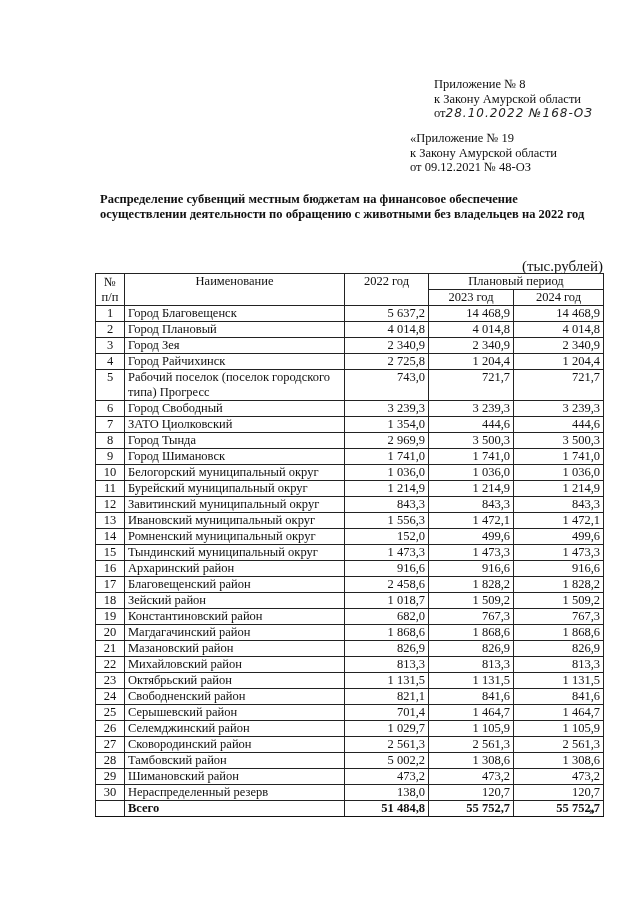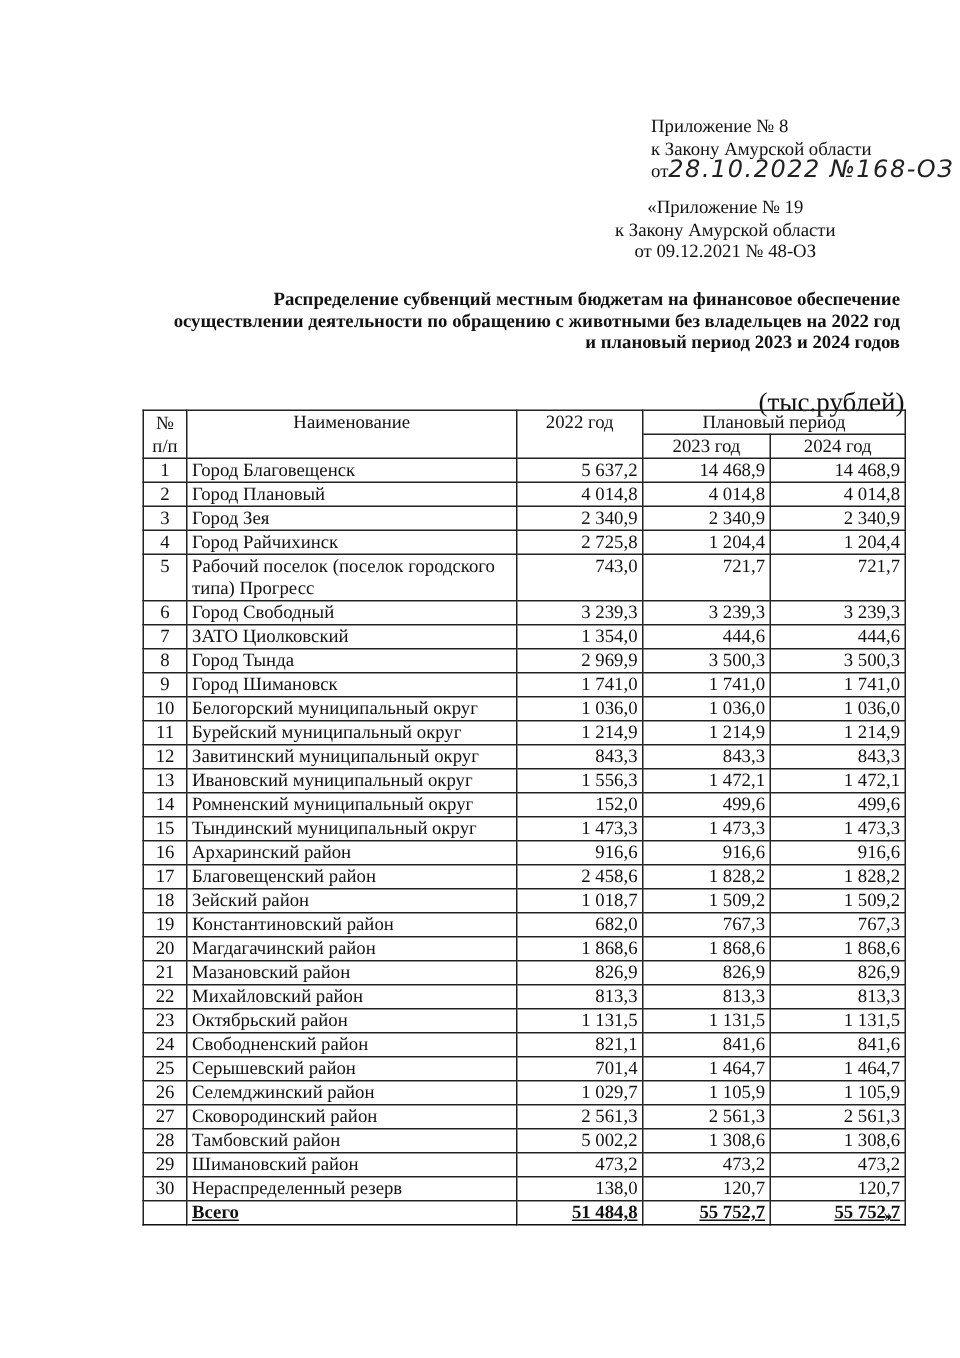--- a/index.html
+++ b/index.html
@@ -1,35 +1,35 @@
 <!DOCTYPE html>
 <html><head>
 <meta charset="utf-8">
 <style>
   html, body { margin:0; padding:0; background:#ffffff; }
   body { width:640px; height:905px; position:relative; overflow:hidden;
          font-family:"Liberation Serif", "DejaVu Serif", serif; color:#111; }
   .annex { position:absolute; left:410px; font-size:12.5px; line-height:14.5px; }
   .annex1 { top:77px;margin-left:24px; }
-  .annex2 { top:131px;text-align:center; }
+  .annex2 { top:131px; }
   .annex div { white-space:nowrap; }
-  .hand { font-family:"DejaVu Sans", sans-serif; font-style:italic; font-size:16px; letter-spacing:1px; color:#222; }
-  .title { position:absolute; left:100px; width:500px; top:192px; text-align:right;
+  .hand { font-family:"DejaVu Sans", sans-serif; font-style:italic; font-size:12px; letter-spacing:1px; color:#222; }
+  .title { position:absolute; left:100px; width:500px; top:192px; text-align:left;
            font-weight:bold; font-size:12.5px; line-height:14.5px; }
-  .unit { position:absolute; right:37px; top:258px; font-size:18px; }
+  .unit { position:absolute; right:37px; top:258px; font-size:15px; }
   table { position:absolute; left:95px; top:273px; border-collapse:collapse;
           font-size:12.5px; }
   td, th { border:1px solid #222; padding:0 3px; height:15px; line-height:15px; font-weight:normal; }
   th { text-align:center; }
   col.c0 { width:29px; } col.c1 { width:220px; } col.c2 { width:84px; }
   col.c3 { width:85px; } col.c4 { width:90px; }
   td.num { text-align:center; vertical-align:top; }
   td.val { text-align:right; vertical-align:top; }
   td.name { text-align:left; vertical-align:top; }
-  tr.total td { font-weight:bold; border-bottom:1.5px solid #111;text-decoration:underline; }
+  tr.total td { font-weight:bold; border-bottom:1.5px solid #111; }
   .closing { position:absolute; left:589px; top:803px; font-size:12px; }
 </style>
 </head>
 <body>
 
 <div class="annex annex1">
   <div>Приложение № 8</div>
   <div>к Закону Амурской области</div>
   <div>
     <span>от</span><span class="hand">28.10.2022 №168-ОЗ</span>
@@ -38,21 +38,20 @@
 
 <div class="annex annex2">
   <div>«Приложение № 19</div>
   <div>к Закону Амурской области</div>
   <div>от 09.12.2021 № 48-ОЗ</div>
 </div>
 
 <div class="title">
   <div>Распределение субвенций местным бюджетам на финансовое обеспечение</div>
   <div>осуществлении деятельности по обращению с животными без владельцев на 2022 год</div>
-  <div>и плановый период 2023 и 2024 годов</div>
 </div>
 
 <div class="unit">(тыс.рублей)</div>
 
 <table>
   <colgroup>
       <col class="c0">
       <col class="c1">
       <col class="c2">
       <col class="c3">

